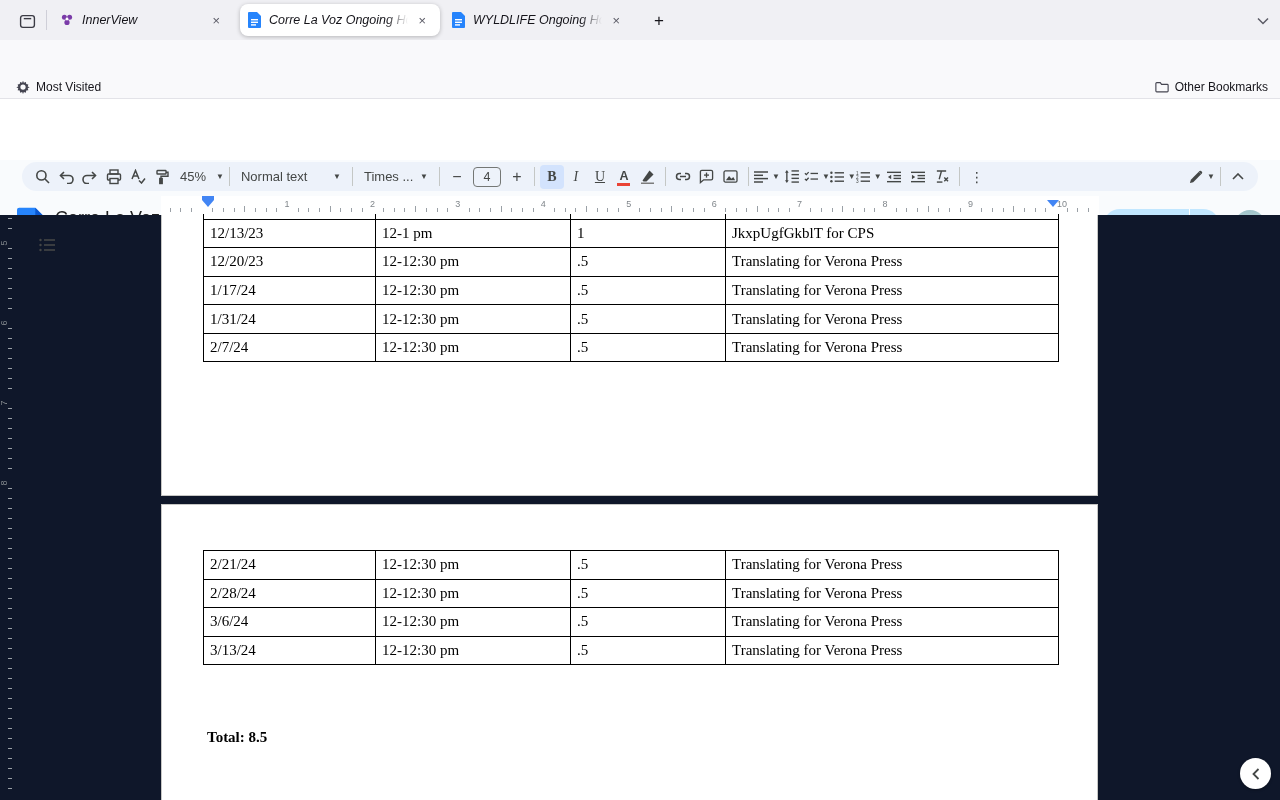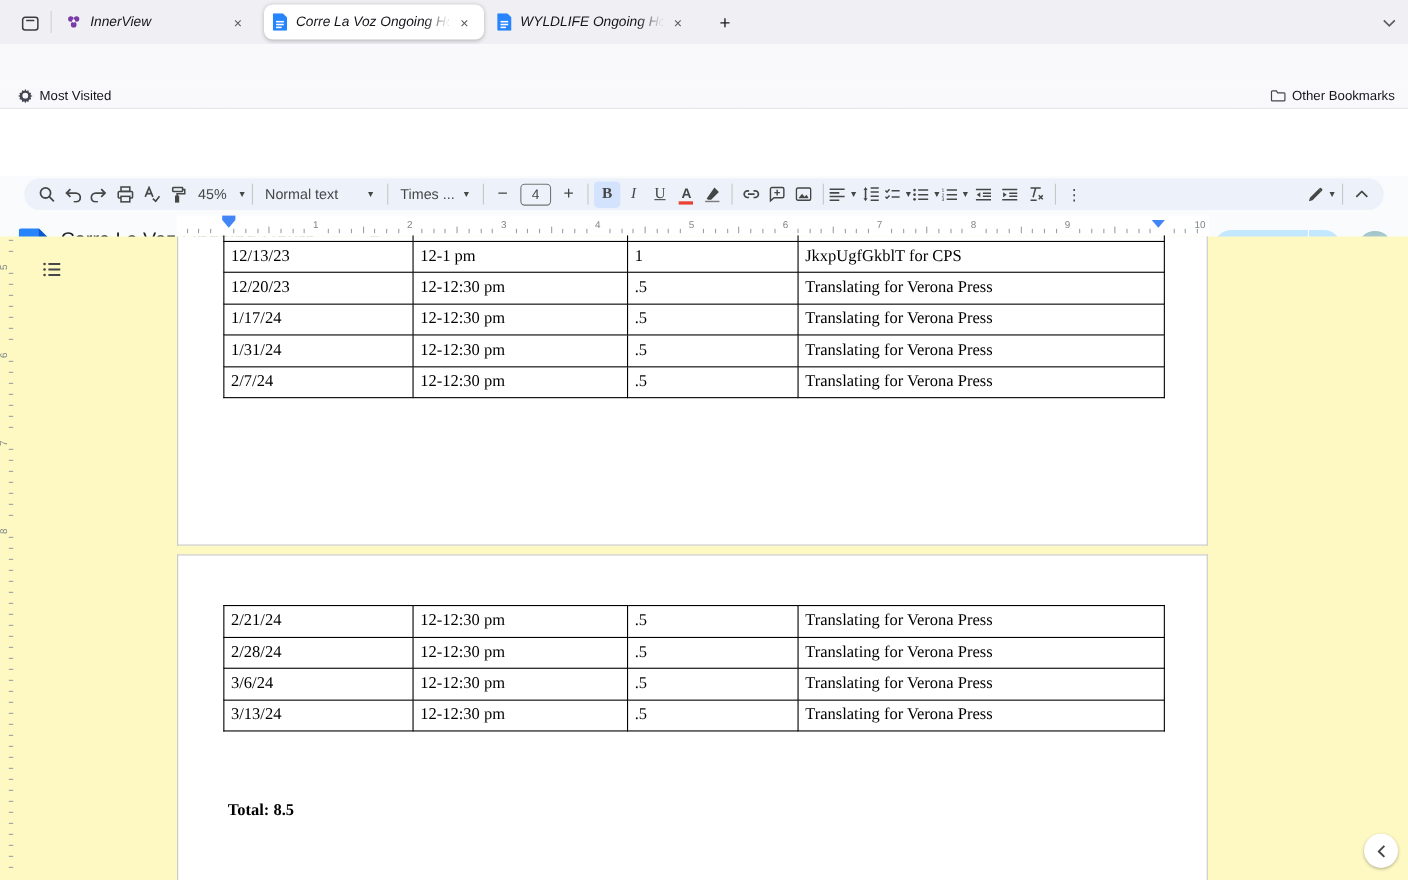--- a/index.html
+++ b/index.html
@@ -62,21 +62,21 @@
 
   
   #hruler { position:absolute; left:0; top:196px; width:1280px; height:19px; }
   #hruler .inner { position:absolute; left:161px; top:0; width:938px; height:19px; background:#fff; }
   .htick { position:absolute; bottom:3px; width:1px; background:#9aa0a6; }
   .hnum { position:absolute; top:3px; font-size:9px; color:#80868b; transform:translateX(-50%); }
   .marker { position:absolute; width:0; height:0; border-left:6px solid transparent; border-right:6px solid transparent; border-top:7px solid #4285f4; top:4px; }
   .marker-bar { position:absolute; width:12px; height:4px; background:#4285f4; top:0; }
 
   
-  #canvas { position:absolute; left:0; top:215px; width:1280px; height:585px; background:#fef9c3; }
+  #canvas { position:absolute; left:0; top:215px; width:1280px; height:585px; background:#0f172a; }
   #vruler { position:absolute; left:0; top:0; width:15px; height:585px; }
   .vtick { position:absolute; left:8px; height:1px; width:4px; background:#9aa0a6; }
   .vnum { position:absolute; left:1px; font-size:9px; color:#80868b; transform:rotate(-90deg); }
   .outline-btn { position:absolute; left:34px; top:17px; width:26px; height:26px; display:flex; align-items:center; justify-content:center; }
   .page { position:absolute; left:161px; width:937px; background:#fff; }
   #page1 { top:0; height:281px; border:1px solid #c7c7c5; border-top:none; }
   #page2 { top:289px; height:296px; border:1px solid #c7c7c5; border-bottom:none; }
   table.doc-table { position:absolute; left:41px; border-collapse:collapse; table-layout:fixed; width:855px; font-family:"Liberation Serif", serif; font-size:15px; color:#000; }
   table.doc-table td { border:1px solid #000; height:28.6px; padding:0 4px 0 6px; vertical-align:middle; overflow:hidden; white-space:nowrap; }
   #table1 { top:-1px; }
@@ -545,21 +545,21 @@
       <div class="htick" style="left: 926.936px; height: 4px;"></div>
       <span class="hnum" style="left: 126.03px;">1</span>
       <span class="hnum" style="left: 211.46px;">2</span>
       <span class="hnum" style="left: 296.89px;">3</span>
       <span class="hnum" style="left: 382.32px;">4</span>
       <span class="hnum" style="left: 467.75px;">5</span>
       <span class="hnum" style="left: 553.18px;">6</span>
       <span class="hnum" style="left: 638.61px;">7</span>
       <span class="hnum" style="left: 724.04px;">8</span>
       <span class="hnum" style="left: 809.47px;">9</span>
-      <span class="hnum" style="left: 930px;">10</span>
+      <span class="hnum" style="left: 901px;">10</span>
     </div>
   <div class="marker-bar" style="left:202px;"></div>
   <div class="marker" style="left:202px;"></div>
   <div class="marker" style="left:1047px;"></div>
 </div>
 
 <div id="canvas">
   <div id="vruler">
       <div class="vtick" style="top: 3px;"></div>
       <div class="vtick" style="top: 13px;"></div>

